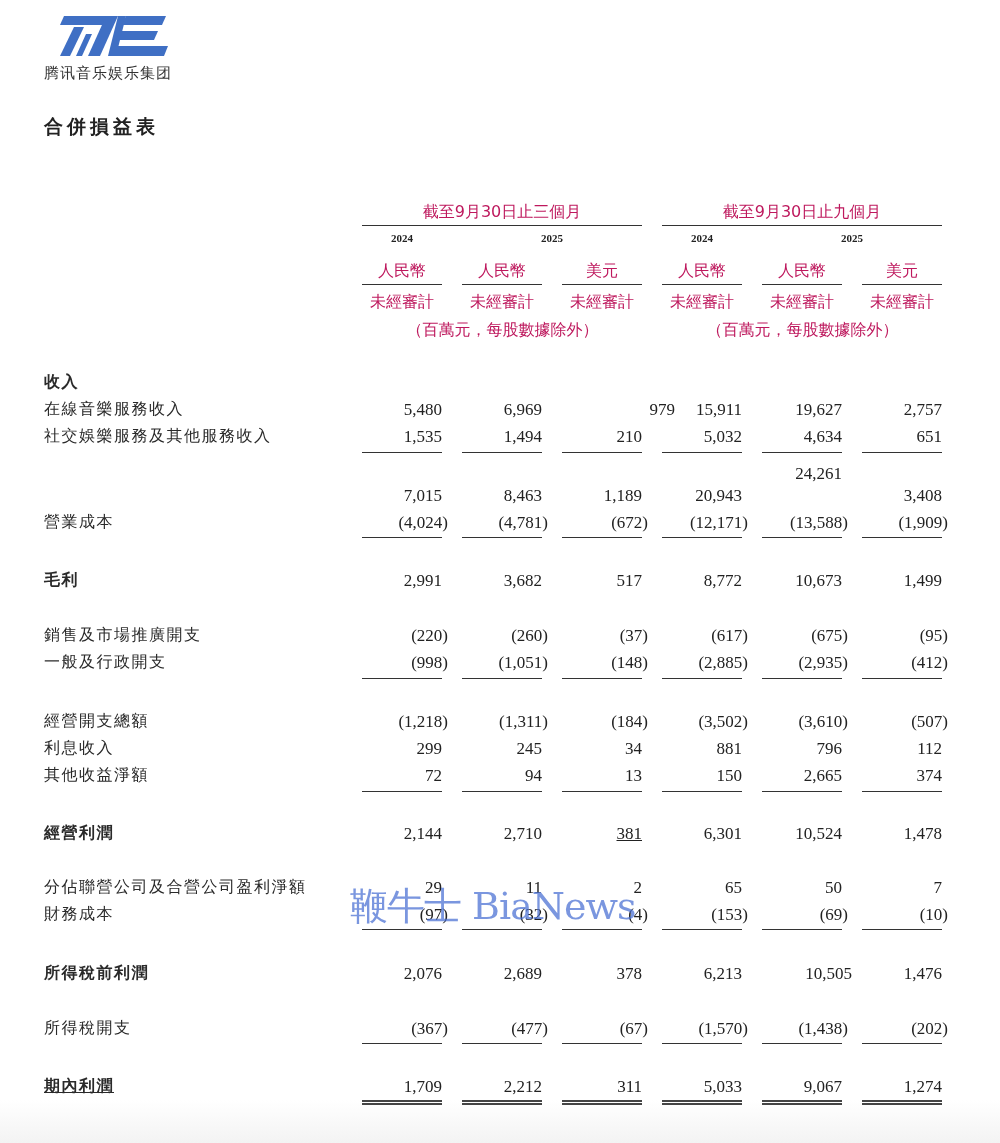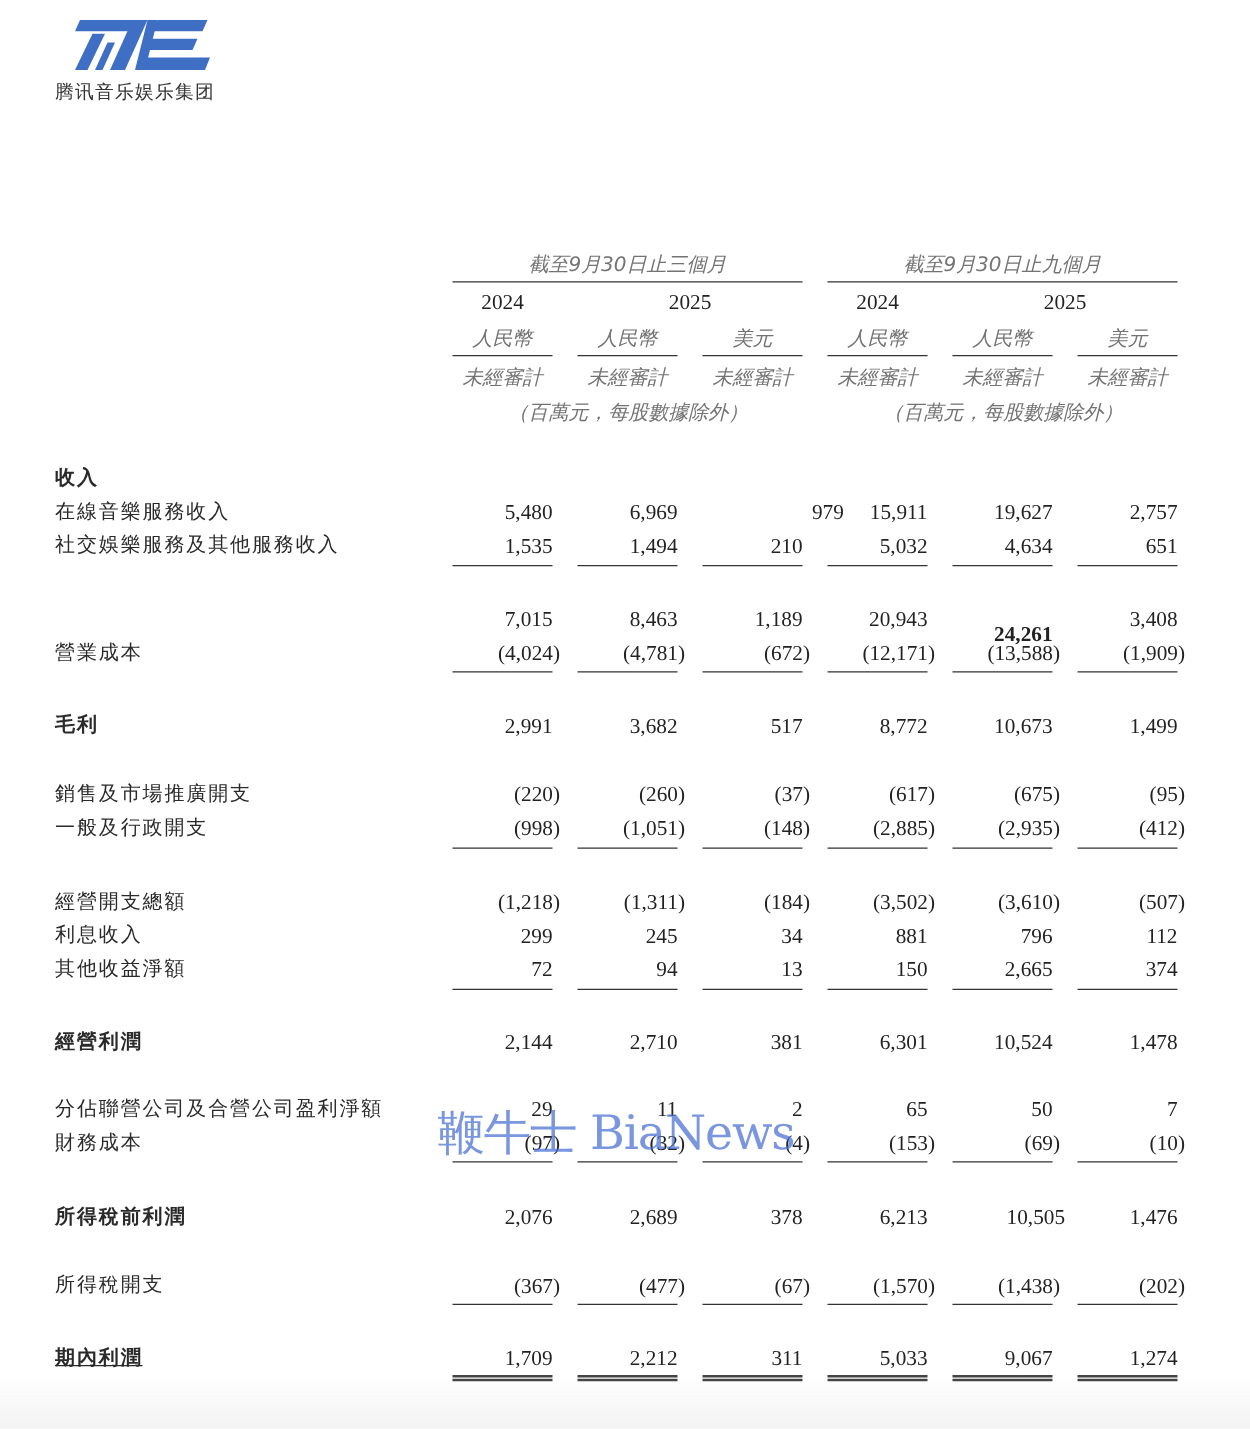--- a/index.html
+++ b/index.html
@@ -14,22 +14,22 @@
   .logo svg { display: block; }
   .logo-text {
     position: absolute; left: 44px; top: 64px;
     font-family: "DejaVu Sans", sans-serif; font-size: 15px; color: #333; letter-spacing: 1px;
   }
   .title {
     position: absolute; left: 44px; top: 113px;
     font-family: "DejaVu Sans", sans-serif; font-weight: bold; font-size: 19px;
     letter-spacing: 4px; line-height: 27px; color: #222;
   }
-  .hdr { position: absolute; font-family: "DejaVu Sans", sans-serif; font-size: 16px; text-align: center; color: #737373; font-style: italic; }
-  .hdr-year { position: absolute; font-family: "Liberation Serif", serif; font-weight: normal; font-size: 17px; text-align: center; }
+  .hdr { position: absolute; font-family: "DejaVu Sans", sans-serif; font-size: 16px; text-align: center; color: #be185d; }
+  .hdr-year { position: absolute; font-family: "Liberation Serif", serif; font-weight: bold; font-size: 11px; text-align: center; }
   .rule { position: absolute; height: 1px; background: #333; }
   .dbl { position: absolute; height: 5px; border-top: 2px solid #444; border-bottom: 2px solid #444; box-sizing: border-box; }
   .row-label {
     position: absolute; left: 44px;
     font-family: "DejaVu Sans", sans-serif; font-size: 16px; letter-spacing: 1.5px; color: #2a2a2a;
   }
   .row-label.bold { font-weight: bold; }
   .num {
     position: absolute; font-family: "Liberation Serif", serif; font-size: 17px;
     text-align: right; width: 100px; color: #222;
@@ -54,20 +54,21 @@
       <polygon points="80,2 120,2 116,11 76,11"></polygon>
       <polygon points="74,17 112,17 108,26 70,26"></polygon>
       <polygon points="68,32 122,32 118,42 64,42"></polygon>
       <polygon points="40,20 46,20 36,42 30,42"></polygon>
     </g>
   </svg>
 </div>
 <div class="logo-text">腾讯音乐娱乐集团</div>
 
 <div class="title">
+  <div>合併損益表</div>
 </div>
 
 <div class="hdr" style="left:362px; top:202px; width:280px;">截至9月30日止三個月</div>
 <div class="rule" style="left:362px; top:225px; width:280px;"></div>
 <div class="hdr-year" style="left:362px; top:232px; width:80px;">2024</div>
 <div class="hdr-year" style="left:462px; top:232px; width:180px;">2025</div>
 <div class="hdr" style="left:362px; top:261px; width:80px;">人民幣</div>
 <div class="hdr" style="left:462px; top:261px; width:80px;">人民幣</div>
 <div class="hdr" style="left:562px; top:261px; width:80px;">美元</div>
 <div class="rule" style="left:362px; top:284px; width:80px;"></div>
@@ -119,21 +120,21 @@
     <div class="rule" style="left: 462px; top: 452px; width: 80px;"></div>
     <div class="rule" style="left: 562px; top: 452px; width: 80px;"></div>
     <div class="rule" style="left: 662px; top: 452px; width: 80px;"></div>
     <div class="rule" style="left: 762px; top: 452px; width: 80px;"></div>
     <div class="rule" style="left: 862px; top: 452px; width: 80px;"></div>
     <div class="row-label" style="top: 485px;"></div>
     <div class="num" style="top: 486px; left: 342px; width: 100px;">7,015</div>
     <div class="num" style="top: 486px; left: 442px; width: 100px;">8,463</div>
     <div class="num" style="top: 486px; left: 542px; width: 100px;">1,189</div>
     <div class="num" style="top: 486px; left: 642px; width: 100px;">20,943</div>
-    <div class="num" style="top: 498px; left: 742px; width: 100px; font-weight: bold;">24,261</div>
+    <div class="num" style="top: 464px; left: 742px; width: 100px;">24,261</div>
     <div class="num" style="top: 486px; left: 842px; width: 100px;">3,408</div>
     <div class="row-label" style="top: 512px;">營業成本</div>
     <div class="num" style="top: 513px; left: 342px; width: 106px;">(4,024)</div>
     <div class="num" style="top: 513px; left: 442px; width: 106px;">(4,781)</div>
     <div class="num" style="top: 513px; left: 542px; width: 106px;">(672)</div>
     <div class="num" style="top: 513px; left: 642px; width: 106px;">(12,171)</div>
     <div class="num" style="top: 513px; left: 742px; width: 106px;">(13,588)</div>
     <div class="num" style="top: 513px; left: 842px; width: 106px;">(1,909)</div>
     <div class="rule" style="left: 362px; top: 537px; width: 80px;"></div>
     <div class="rule" style="left: 462px; top: 537px; width: 80px;"></div>
@@ -191,21 +192,21 @@
     <div class="num" style="top: 766px; left: 842px; width: 100px;">374</div>
     <div class="rule" style="left: 362px; top: 791px; width: 80px;"></div>
     <div class="rule" style="left: 462px; top: 791px; width: 80px;"></div>
     <div class="rule" style="left: 562px; top: 791px; width: 80px;"></div>
     <div class="rule" style="left: 662px; top: 791px; width: 80px;"></div>
     <div class="rule" style="left: 762px; top: 791px; width: 80px;"></div>
     <div class="rule" style="left: 862px; top: 791px; width: 80px;"></div>
     <div class="row-label bold" style="top: 823px;">經營利潤</div>
     <div class="num" style="top: 824px; left: 342px; width: 100px;">2,144</div>
     <div class="num" style="top: 824px; left: 442px; width: 100px;">2,710</div>
-    <div class="num" style="top: 824px; left: 542px; width: 100px;">381</div>
+    <div class="num" style="top: 824px; left: 542px; width: 100px; text-decoration: underline;">381</div>
     <div class="num" style="top: 824px; left: 642px; width: 100px;">6,301</div>
     <div class="num" style="top: 824px; left: 742px; width: 100px;">10,524</div>
     <div class="num" style="top: 824px; left: 842px; width: 100px;">1,478</div>
     <div class="row-label" style="top: 877px;">分佔聯營公司及合營公司盈利淨額</div>
     <div class="num" style="top: 878px; left: 342px; width: 100px;">29</div>
     <div class="num" style="top: 878px; left: 442px; width: 100px;">11</div>
     <div class="num" style="top: 878px; left: 542px; width: 100px;">2</div>
     <div class="num" style="top: 878px; left: 642px; width: 100px;">65</div>
     <div class="num" style="top: 878px; left: 742px; width: 100px;">50</div>
     <div class="num" style="top: 878px; left: 842px; width: 100px;">7</div>

